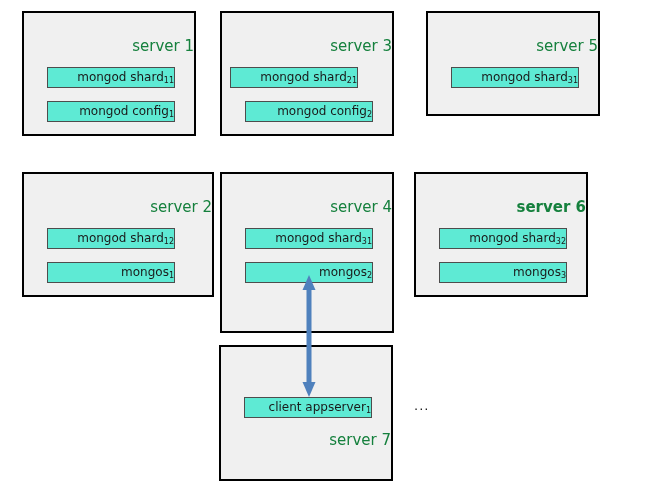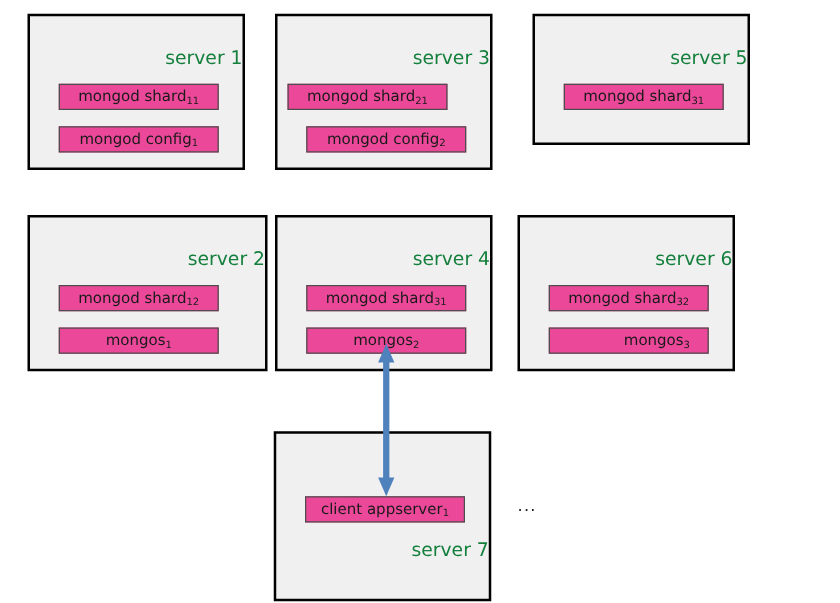--- a/index.html
+++ b/index.html
@@ -38,25 +38,25 @@
     font-size: 15px;
     color: #15803d;
     line-height: 14px;
     white-space: nowrap;
   }
 
   
   .proc-box {
     position: absolute;
     box-sizing: border-box;
-    background: #ec4899;
+    background: #5eead4;
     border: 1px solid #4d4d4d;
     font-size: 12px;
     color: #1a1a1a;
-    text-align: center;
+    text-align: right;
     line-height: 19px;
     white-space: nowrap;
     overflow: hidden;
   }
   .proc-box sub {
     font-size: 8px;
     line-height: 0;
     vertical-align: baseline;
     position: relative;
     bottom: -2px;
@@ -117,32 +117,32 @@
   <div class="server-box" style="left:22px; top:172px; width:192px; height:125px;">
     <div class="server-label" style="top:26px;">server 2</div>
     <div class="proc-box" style="left:23px; top:54px; width:128px; height:21px;">
       <span>mongod shard</span><sub>12</sub>
     </div>
     <div class="proc-box" style="left:23px; top:88px; width:128px; height:21px;">
       <span>mongos</span><sub>1</sub>
     </div>
   </div>
 
-  <div class="server-box" style="left:220px; top:172px; width:174px; height:125px;">
+  <div class="server-box" style="left:220px; top:172px; width:174px; height:161px;">
     <div class="server-label" style="top:26px;">server 4</div>
     <div class="proc-box" style="left:23px; top:54px; width:128px; height:21px;">
       <span>mongod shard</span><sub>31</sub>
     </div>
     <div class="proc-box" style="left:23px; top:88px; width:128px; height:21px;">
       <span>mongos</span><sub>2</sub>
     </div>
   </div>
 
   <div class="server-box" style="left:414px; top:172px; width:174px; height:125px;">
-    <div class="server-label" style="top:26px;">server 6</div>
+    <div class="server-label" style="top:26px;font-weight:bold;">server 6</div>
     <div class="proc-box" style="left:23px; top:54px; width:128px; height:21px;">
       <span>mongod shard</span><sub>32</sub>
     </div>
     <div class="proc-box" style="left:23px; top:88px; width:128px; height:21px;padding-left:45px;">
       <span>mongos</span><sub>3</sub>
     </div>
   </div>
 
   <div class="server-box" style="left:219px; top:345px; width:174px; height:136px;">
     <div class="proc-box" style="left:23px; top:50px; width:128px; height:21px;">

